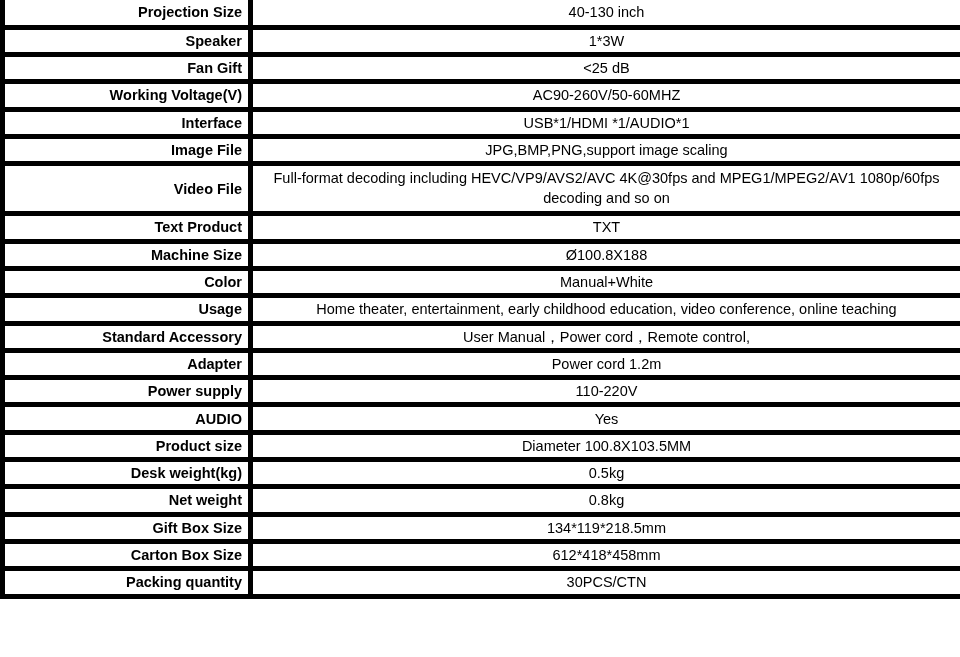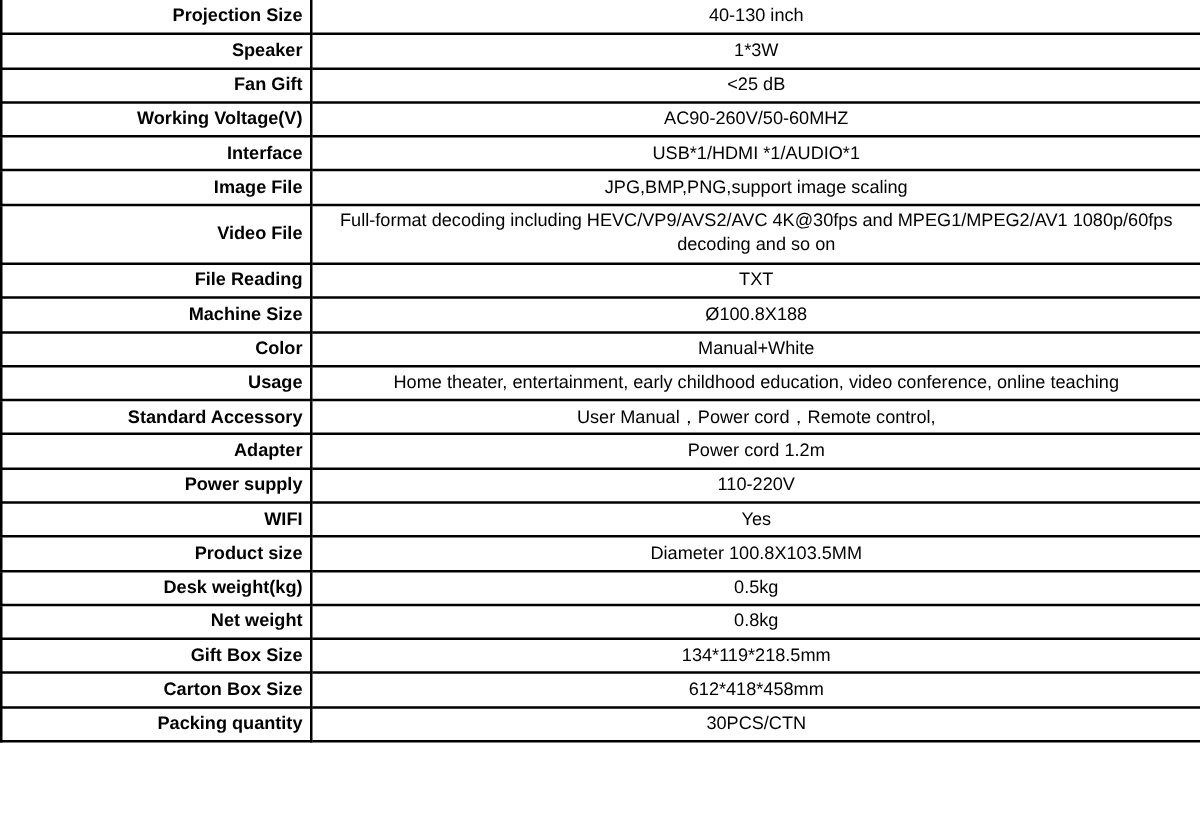--- a/index.html
+++ b/index.html
@@ -15,21 +15,21 @@
   }
   .spec-table {
     border-collapse: collapse;
     width: 960px;
     table-layout: fixed;
     background: #ffffff;
   }
   .spec-table col.label-col { width: 248px; }
   .spec-table col.value-col { width: 712px; }
   .spec-table td {
-    border: 2px solid #000000;
+    border: 5px solid #000000;
     padding: 0 6px;
     font-size: 14.5px;
     color: #000000;
     line-height: 1.25;
     vertical-align: middle;
   }
   .spec-table tr { height: 27.3px; }
   td.label {
     font-weight: bold;
     text-align: right;
@@ -78,21 +78,21 @@
       </tr>
       <tr>
         <td class="label">Image File</td>
         <td class="value">JPG,BMP,PNG,support image scaling</td>
       </tr>
       <tr class="tall">
         <td class="label">Video File</td>
         <td class="value wrap">Full-format decoding including HEVC/VP9/AVS2/AVC 4K@30fps and MPEG1/MPEG2/AV1 1080p/60fps decoding and so on</td>
       </tr>
       <tr>
-        <td class="label">File Reading</td>
+        <td class="label">Text Product</td>
         <td class="value">TXT</td>
       </tr>
       <tr>
         <td class="label">Machine Size</td>
         <td class="value">Ø100.8X188</td>
       </tr>
       <tr>
         <td class="label">Color</td>
         <td class="value">Manual+White</td>
       </tr>
@@ -106,21 +106,21 @@
       </tr>
       <tr>
         <td class="label">Adapter</td>
         <td class="value">Power cord 1.2m</td>
       </tr>
       <tr>
         <td class="label">Power supply</td>
         <td class="value">110-220V</td>
       </tr>
       <tr>
-        <td class="label">WIFI</td>
+        <td class="label">AUDIO</td>
         <td class="value">Yes</td>
       </tr>
       <tr>
         <td class="label">Product size</td>
         <td class="value">Diameter 100.8X103.5MM</td>
       </tr>
       <tr>
         <td class="label">Desk weight(kg)</td>
         <td class="value">0.5kg</td>
       </tr>

